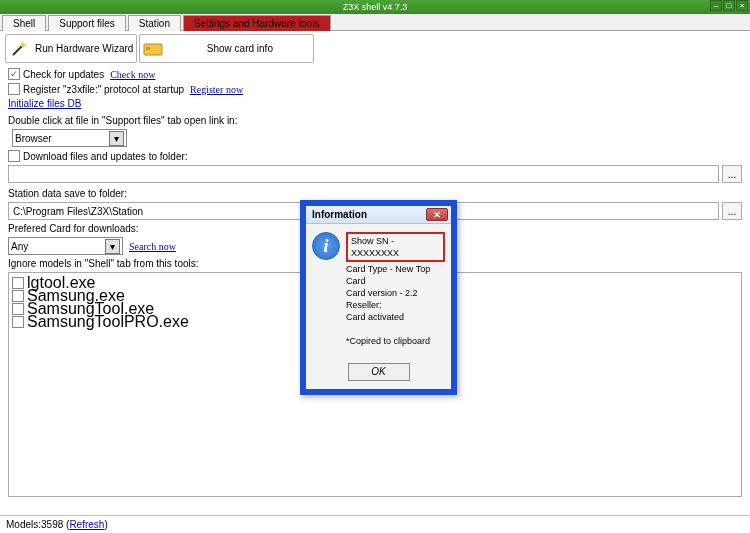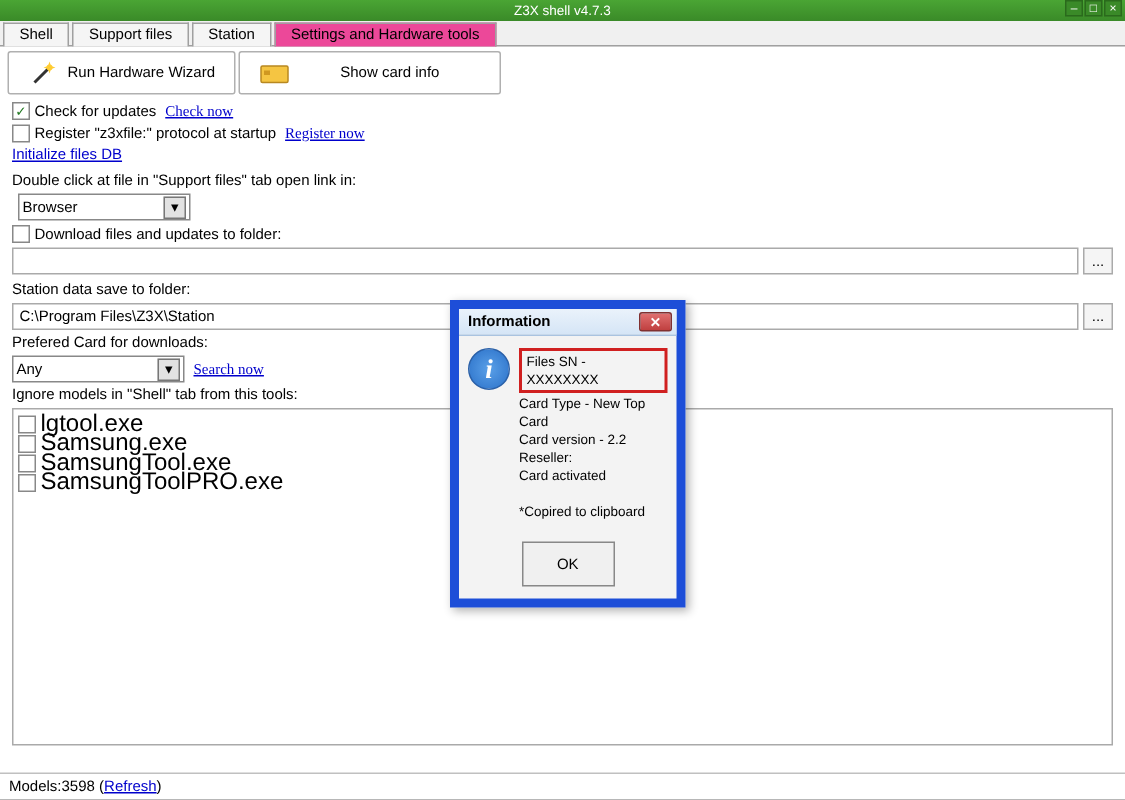--- a/index.html
+++ b/index.html
@@ -4,23 +4,23 @@
   <style>
     * { box-sizing: border-box; margin: 0; padding: 0; font-family: Tahoma, sans-serif; }
     body { width: 750px; height: 533px; background: #000; overflow: hidden; position: relative; }
     .window { width: 750px; height: 533px; background: #fff; display: flex; flex-direction: column; }
     .titlebar { height: 14px; background: linear-gradient(#4aa534, #3a8a28); color: #fff; font-size: 9px; display: flex; align-items: center; justify-content: center; position: relative; }
     .titlebar-title { text-align: center; }
     .titlebar-buttons { position: absolute; right: 2px; top: 0; display: flex; gap: 1px; }
     .titlebar-btn { width: 12px; height: 11px; background: #3a8a28; border: 1px solid #2a6a1c; font-size: 8px; color: #fff; display: flex; align-items: center; justify-content: center; cursor: pointer; }
     .tabbar { height: 17px; background: #f0f0f0; display: flex; align-items: flex-end; padding-left: 2px; border-bottom: 1px solid #a0a0a0; }
     .tab { padding: 2px 10px; font-size: 10px; border: 1px solid #a0a0a0; border-bottom: none; margin-right: 2px; background: #f5f5f5; cursor: pointer; position: relative; top: 1px; }
-    .tab.active { background: #ec4899; }
+    .tab.active { background: #b91c1c; }
     .toolbar { height: 35px; display: flex; align-items: center; padding: 3px 5px; gap: 2px; }
-    .tool-btn { height: 29px; border: 1px solid #b0b0b0; background: #fff; display: flex; align-items: center; padding: 0 13px; font-size: 10px; cursor: pointer; border-radius: 2px; }
+    .tool-btn { height: 29px; border: 1px solid #b0b0b0; background: #fff; display: flex; align-items: center; padding: 0 3px; font-size: 10px; cursor: pointer; border-radius: 2px; }
     .tool-btn .icon { width: 20px; height: 20px; margin-right: 6px; display: flex; align-items: center; justify-content: center; }
     .content { flex: 1; padding: 2px 8px; font-size: 10px; color: #000; overflow: hidden; }
     .row { display: flex; align-items: center; margin-bottom: 3px; }
     .chk { width: 12px; height: 12px; border: 1px solid #888; margin-right: 3px; display: inline-flex; align-items: center; justify-content: center; font-size: 9px; color: #237a23; cursor: pointer; }
     .link { color: #0000cc; text-decoration: underline; cursor: pointer; margin-left: 6px; font-family: Liberation Serif, serif; }
     .plain-link { color: #0000cc; text-decoration: underline; cursor: pointer; }
     .label { color: #000; }
     .select { width: 115px; height: 18px; border: 1px solid #888; margin-left: 4px; display: flex; align-items: center; padding: 0 2px; justify-content: space-between; font-size: 10px; cursor: pointer; }
     .select .dd { width: 15px; height: 15px; border: 1px solid #777; background: #e2e2e2; display: flex; align-items: center; justify-content: center; }
     .input-long { flex: 1; height: 18px; border: 1px solid #aaa; background: #fff; padding: 0 4px; font-size: 10px; }
@@ -29,21 +29,21 @@
     .ignore-item { display: flex; align-items: center; height: 13px; }
     .statusbar { height: 18px; border-top: 1px solid #c0c0c0; font-size: 10px; padding: 2px 6px; display: flex; align-items: center; background: #fff;}
     .modal { position: absolute; left: 300px; top: 200px; width: 157px; border: 6px solid #1d4ed8; background: #f3f3f3; box-shadow: 2px 2px 6px rgba(0,0,0,0.3); }
     .modal-title { height: 18px; background: linear-gradient(#eaf2fb, #d5e5f6); display: flex; align-items: center; justify-content: space-between; padding: 0 3px 0 6px; font-size: 10px; font-weight: bold; border-bottom: 1px solid #a9c3e0;}
     .modal-close { width: 22px; height: 13px; background: linear-gradient(#e07070,#c04040); border: 1px solid #803030; color: #fff; font-size: 9px; display: flex; align-items: center; justify-content: center; border-radius: 2px; cursor: pointer;}
     .modal-body { padding: 8px 6px 10px 6px; display: flex; gap: 6px;}
     .info-icon { width: 28px; height: 28px; border-radius: 50%; background: radial-gradient(#5aa0e8,#2a70c8); color: #fff; font-family: Georgia, serif; font-style: italic; font-weight: bold; font-size: 18px; display: flex; align-items: center; justify-content: center; flex-shrink: 0; border: 1px solid #2a60a8;}
     .modal-text { font-size: 9px; line-height: 12px; }
     .modal-text .highlight { border: 2px solid #d02020; padding: 1px 3px; margin-bottom: 1px; display: inline-block;}
     .modal-footer { text-align: center; padding: 4px 0 8px 0;}
-    .ok-btn { width: 62px; height: 30px; border: 1px solid #888; background: #f0f0f0; font-size: 10px; cursor: pointer;}
+    .ok-btn { width: 62px; height: 18px; border: 1px solid #888; background: #f0f0f0; font-size: 10px; cursor: pointer; font-style: italic;}
     .wizard-icon svg, .card-icon svg { display: block;}
   </style>
 </head>
 <body>
 
 <div class="window">
   <div class="titlebar">
     <span class="titlebar-title">Z3X shell v4.7.3</span>
     <div class="titlebar-buttons">
       <div class="titlebar-btn">–</div>
@@ -167,21 +167,21 @@
 </div>
 
 <div class="modal">
   <div class="modal-title">
     <span>Information</span>
     <div class="modal-close">✕</div>
   </div>
   <div class="modal-body">
     <div class="info-icon">i</div>
     <div class="modal-text">
-      <span class="highlight">Files SN - XXXXXXXX</span><br>
+      <span class="highlight">Show SN - XXXXXXXX</span><br>
       <span>Card Type - New Top Card</span><br>
       <span>Card version - 2.2</span><br>
       <span>Reseller:</span><br>
       <span>Card activated</span><br><br>
       <span>*Copired to clipboard</span>
     </div>
   </div>
   <div class="modal-footer">
     <button class="ok-btn">OK</button>
   </div>

